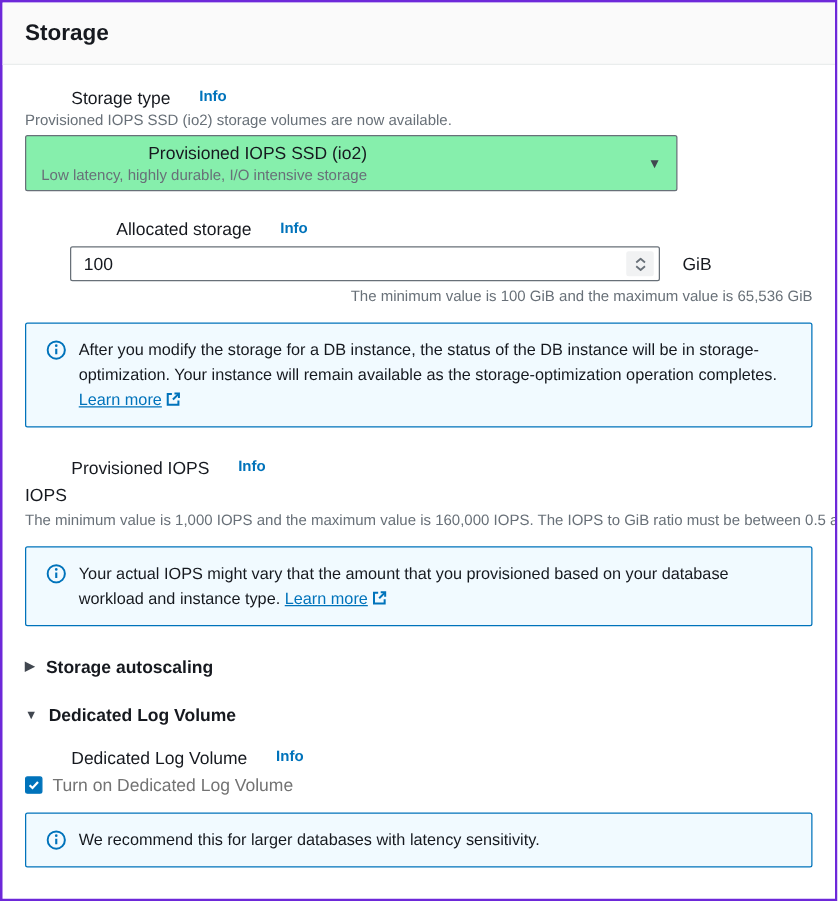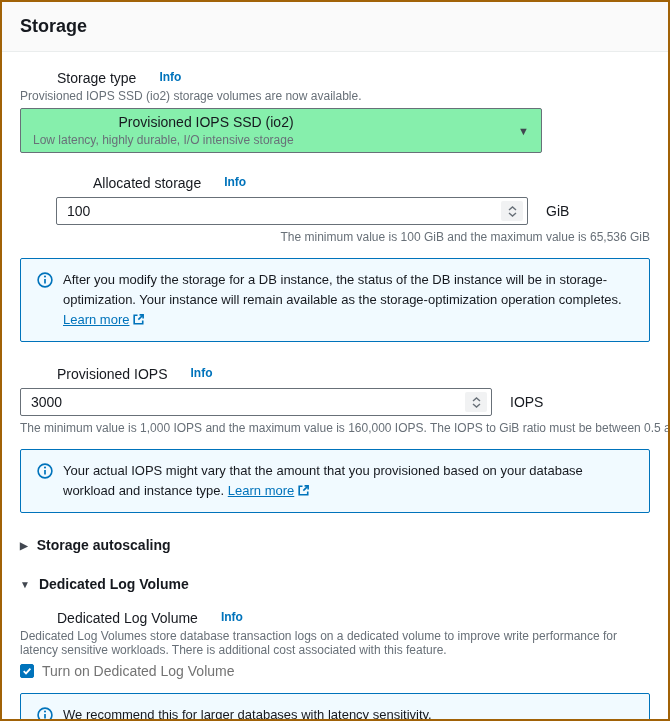--- a/index.html
+++ b/index.html
@@ -1,19 +1,19 @@
 <!DOCTYPE html>
 <html><head>
 <meta charset="utf-8">
 <style>
   * { box-sizing: border-box; }
   html, body { margin: 0; padding: 0; background: #ffffff; }
   .frame {
     width: 670px; height: 721px;
-    border: 2px solid #a16207;
+    border: 2px solid #6d28d9;
     background: #ffffff;
     font-family: "Liberation Sans", sans-serif;
     color: #16191f;
     overflow: hidden;
     position: relative;
   }
   .panel-header {
     background: #fafafa;
     border-bottom: 1px solid #eaeded;
     padding: 14px 18px;
@@ -147,31 +147,20 @@
           </svg>
       </div>
     </div>
 
     <div class="mt-24">
       <div class="label-row">
         <span class="field-label">Provisioned IOPS</span>
         <a class="info-link">Info</a>
       </div>
       <div class="input-row">
-        <div class="input-wrap">
-          <input type="text" value="3000" style="">
-          <span class="stepper">
-            <svg class="stepper-up" width="9" height="5" viewBox="0 0 9 5">
-                <polyline points="1,4 4.5,1 8,4" fill="none" stroke="#687078" stroke-width="1.4"></polyline>
-              </svg>
-            <svg class="stepper-down" width="9" height="5" viewBox="0 0 9 5">
-                <polyline points="1,1 4.5,4 8,1" fill="none" stroke="#687078" stroke-width="1.4"></polyline>
-              </svg>
-          </span>
-        </div>
         <span class="unit">IOPS</span>
       </div>
       <div class="constraint nowrap">The minimum value is 1,000 IOPS and the maximum value is 160,000 IOPS. The IOPS to GiB ratio must be between 0.5 and 1,000</div>
     </div>
 
     <div class="alert mt-14">
       <svg class="alert-icon" width="16" height="16" viewBox="0 0 16 16">
           <circle cx="8" cy="8" r="6.9" fill="none" stroke="#0073bb" stroke-width="1.6"></circle>
           <line x1="8" y1="7" x2="8" y2="11.4" stroke="#0073bb" stroke-width="1.7"></line>
           <circle cx="8" cy="4.5" r="1.05" fill="#0073bb"></circle>
@@ -194,21 +183,20 @@
     <div class="expander" style="margin-top:23px;">
       <span class="tri">▼</span>
       <span>Dedicated Log Volume</span>
     </div>
 
     <div class="mt-18">
       <div class="label-row">
         <span class="field-label">Dedicated Log Volume</span>
         <a class="info-link">Info</a>
       </div>
-      <div class="field-desc">Dedicated Log Volumes store database transaction logs on a dedicated volume to improve write performance for latency sensitive workloads. There is additional cost associated with this feature.</div>
       <div class="checkbox-row">
         <span class="checkbox">
           <svg width="10" height="10" viewBox="0 0 10 10">
               <polyline points="1.7,5.2 4,7.4 8.4,2.6" fill="none" stroke="#ffffff" stroke-width="1.8"></polyline>
             </svg>
         </span>
         <span class="checkbox-label">Turn on Dedicated Log Volume</span>
       </div>
     </div>
 

